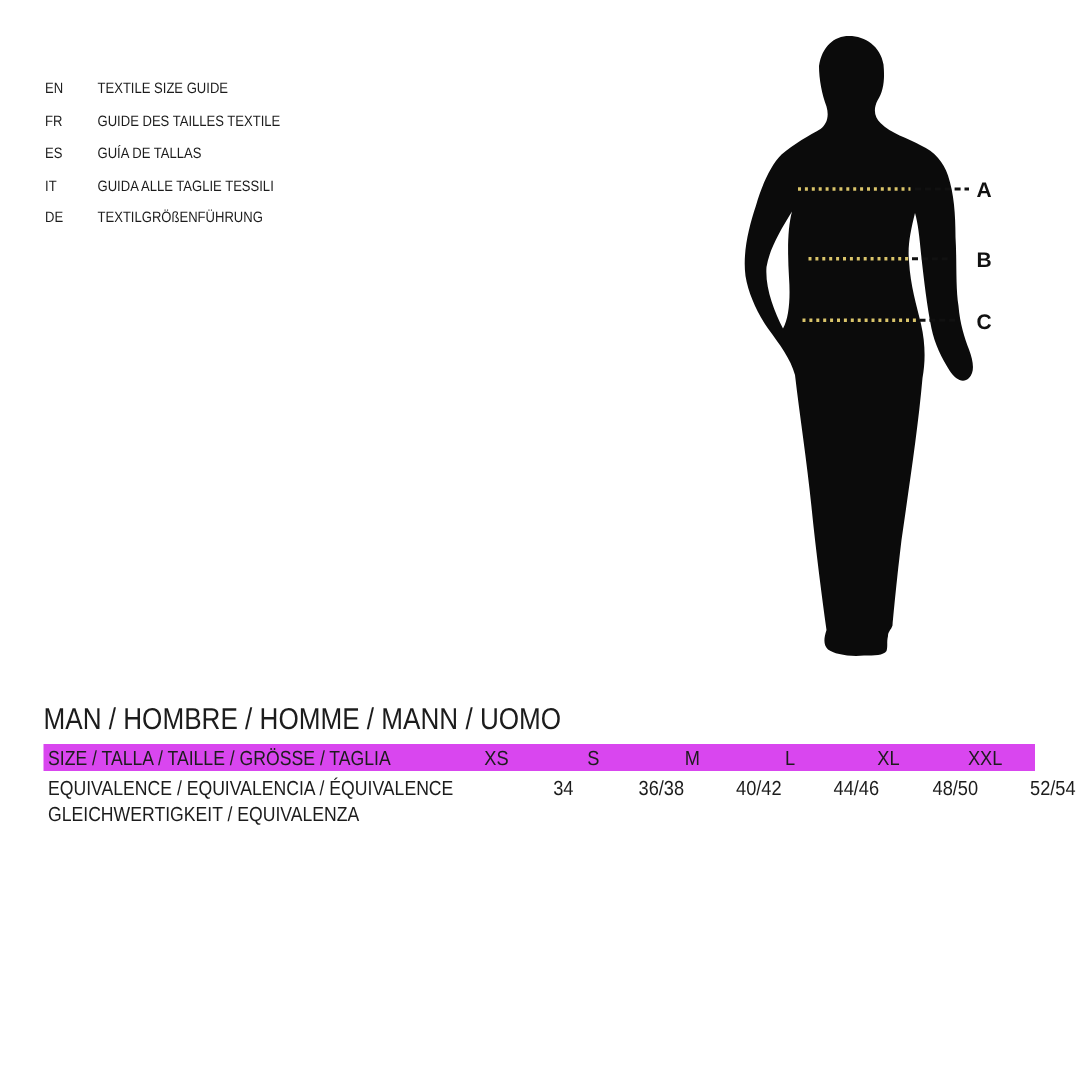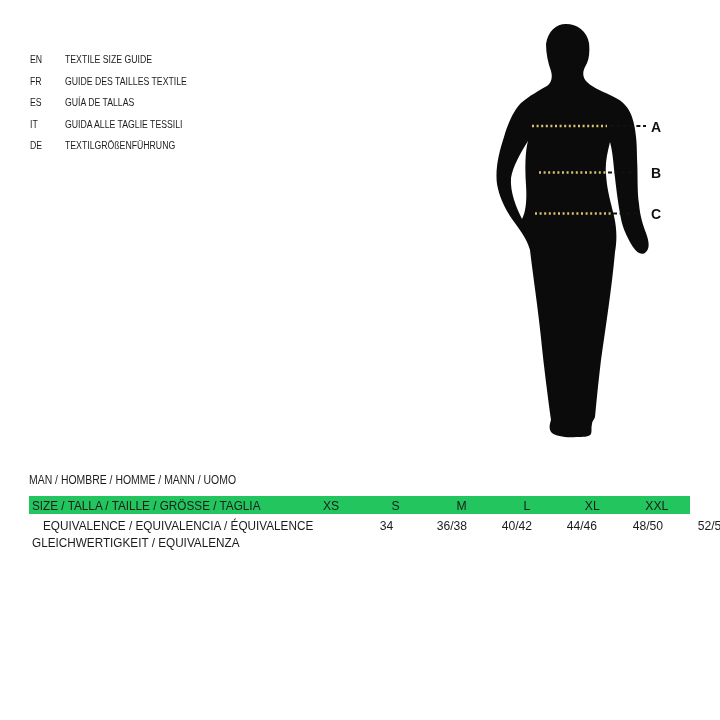--- a/index.html
+++ b/index.html
@@ -22,25 +22,25 @@
   .lang-row  { display: flex; height: 21.6px; line-height: 21.6px; align-items: center; }
   .lang-code { width: 35px; flex: 0 0 35px; }
 
   
   .figure-svg { position: absolute; left: 480px; top: 10px; width: 240px; height: 440px; }
   .silhouette { fill: #0b0b0b; }
   .gap-white  { fill: #ffffff; }
   .marker-text{ font-family: "Liberation Sans", sans-serif; font-size: 14px; font-weight: bold; fill: #111111; }
 
   
-  .table-title { position: absolute; left: 29px; top: 472px; font-size: 12px; line-height: 16px; }
+  .table-title { position: absolute; left: 29px; top: 472px; font-size: 20px; line-height: 16px; }
   .size-table  { position: absolute; left: 29px; top: 496px; width: 661px; font-size: 13.5px; }
   .trow  { display: flex; align-items: center; }
-  .trow1 { background: #22c55e; height: 18px; }
-  .trow2 { margin-top: 3px; height: 17px; margin-left: 11px; }
+  .trow1 { background: #d946ef; height: 18px; }
+  .trow2 { margin-top: 3px; height: 17px; }
   .trow3 { height: 17px; }
   .tlabel { flex: 0 0 269px; padding-left: 3px; box-sizing: border-box; }
   .tcell  { flex: 0 0 65.3px; text-align: center; }
 </style>
 </head>
 <body>
 
 <div class="canvas">
 
   <div class="lang-list">

